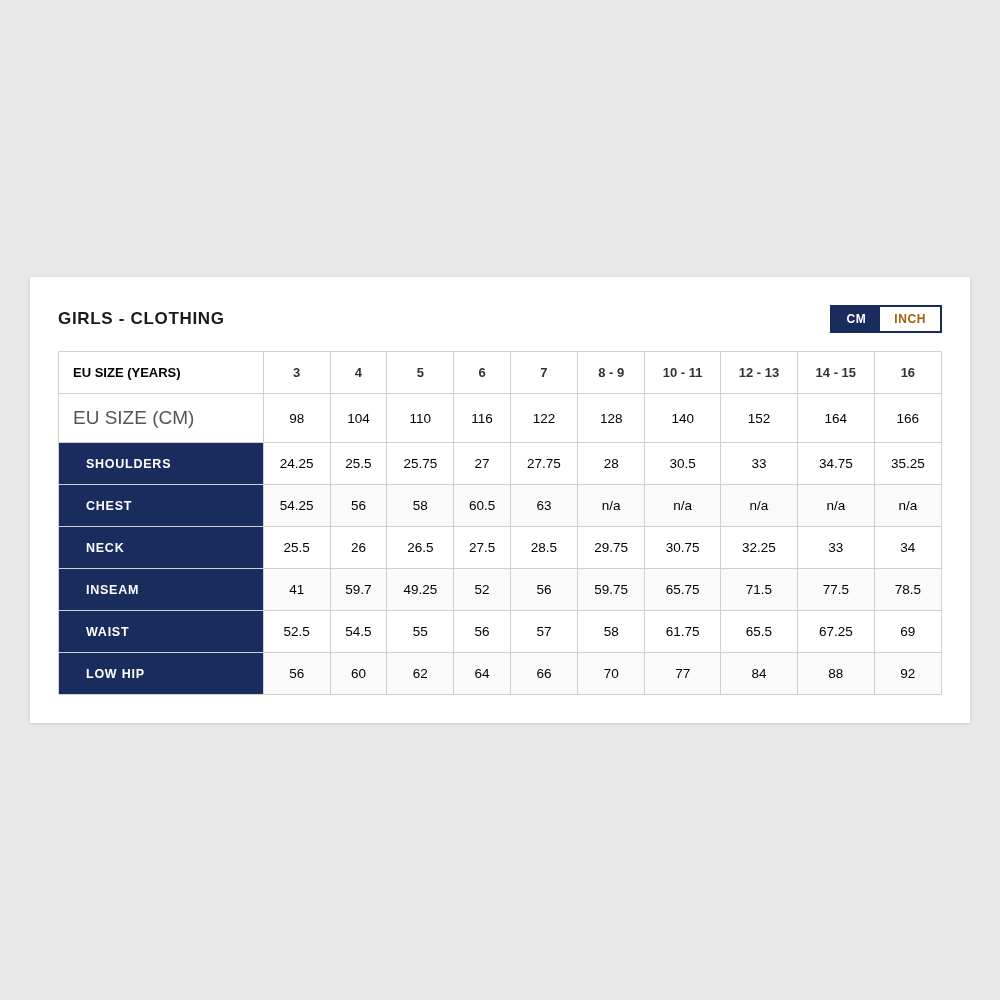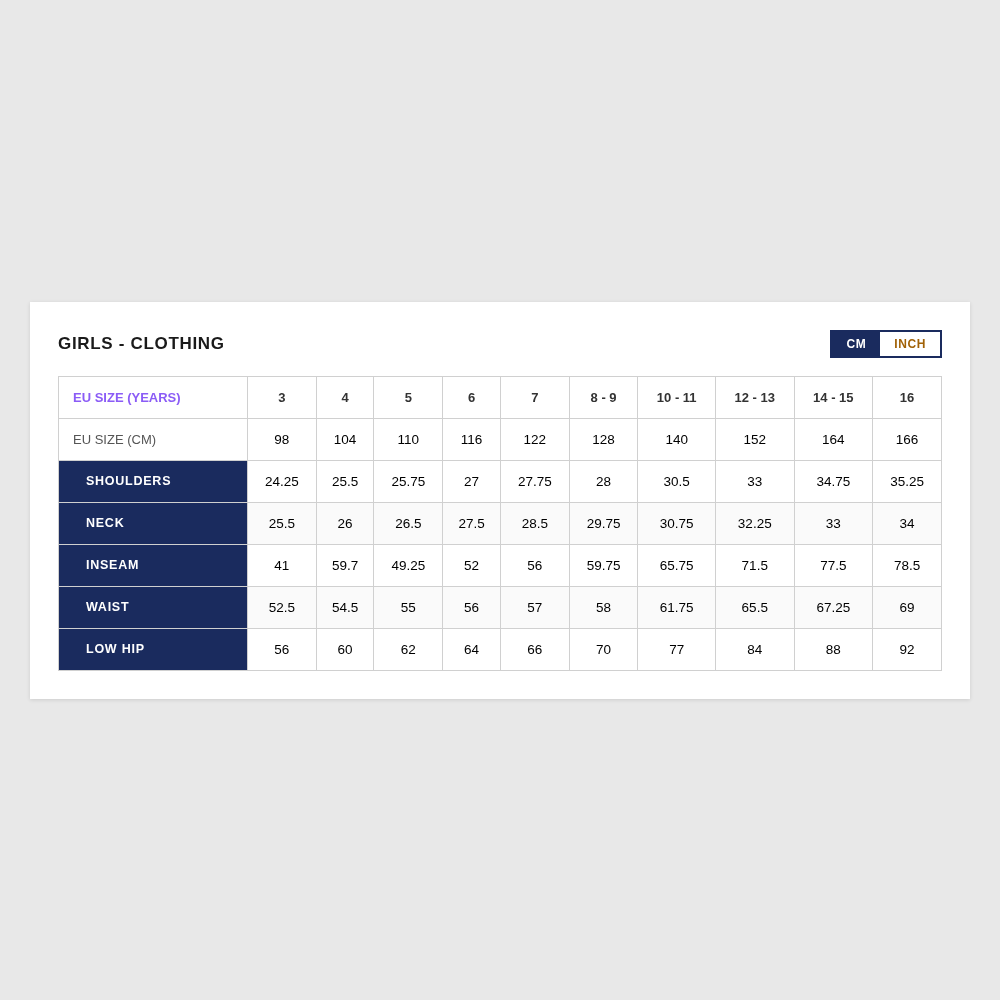--- a/index.html
+++ b/index.html
@@ -132,34 +132,34 @@
       <span class="card-title">GIRLS - CLOTHING</span>
       <div class="unit-toggle">
         <button class="unit-btn active">CM</button>
         <button class="unit-btn inactive">INCH</button>
       </div>
     </div>
 
     <table class="size-table">
       <thead>
         <tr class="header-row">
-          <th class="first-col" style="text-align:left; padding-left:14px; font-size:13px; color:#8b5cf6;margin-left:28px;">EU SIZE (YEARS)</th>
+          <th class="first-col" style="text-align:left; padding-left:14px; font-size:13px; color:#000000;margin-left:28px;">EU SIZE (YEARS)</th>
           <th>3</th>
           <th>4</th>
           <th>5</th>
           <th>6</th>
           <th>7</th>
           <th>8 - 9</th>
           <th>10 - 11</th>
           <th>12 - 13</th>
           <th>14 - 15</th>
           <th>16</th>
         </tr>
         <tr>
-          <td style="text-align:left; padding-left:14px; color:#555; font-size:13px; border:1px solid #d0d0d0; padding-top:13px; padding-bottom:13px;">EU SIZE (CM)</td>
+          <td style="text-align:left; padding-left:14px; color:#555; font-size:19px; border:1px solid #d0d0d0; padding-top:13px; padding-bottom:13px;">EU SIZE (CM)</td>
           <td class="data-cell">98</td>
           <td class="data-cell">104</td>
           <td class="data-cell">110</td>
           <td class="data-cell">116</td>
           <td class="data-cell">122</td>
           <td class="data-cell">128</td>
           <td class="data-cell">140</td>
           <td class="data-cell">152</td>
           <td class="data-cell">164</td>
           <td class="data-cell">166</td>
@@ -173,20 +173,33 @@
           <td class="data-cell">25.75</td>
           <td class="data-cell">27</td>
           <td class="data-cell">27.75</td>
           <td class="data-cell">28</td>
           <td class="data-cell">30.5</td>
           <td class="data-cell">33</td>
           <td class="data-cell">34.75</td>
           <td class="data-cell">35.25</td>
         </tr>
         <tr>
+          <td class="row-label">CHEST</td>
+          <td class="data-cell">54.25</td>
+          <td class="data-cell">56</td>
+          <td class="data-cell">58</td>
+          <td class="data-cell">60.5</td>
+          <td class="data-cell">63</td>
+          <td class="data-cell">n/a</td>
+          <td class="data-cell">n/a</td>
+          <td class="data-cell">n/a</td>
+          <td class="data-cell">n/a</td>
+          <td class="data-cell">n/a</td>
+        </tr>
+        <tr>
           <td class="row-label">NECK</td>
           <td class="data-cell">25.5</td>
           <td class="data-cell">26</td>
           <td class="data-cell">26.5</td>
           <td class="data-cell">27.5</td>
           <td class="data-cell">28.5</td>
           <td class="data-cell">29.75</td>
           <td class="data-cell">30.75</td>
           <td class="data-cell">32.25</td>
           <td class="data-cell">33</td>

